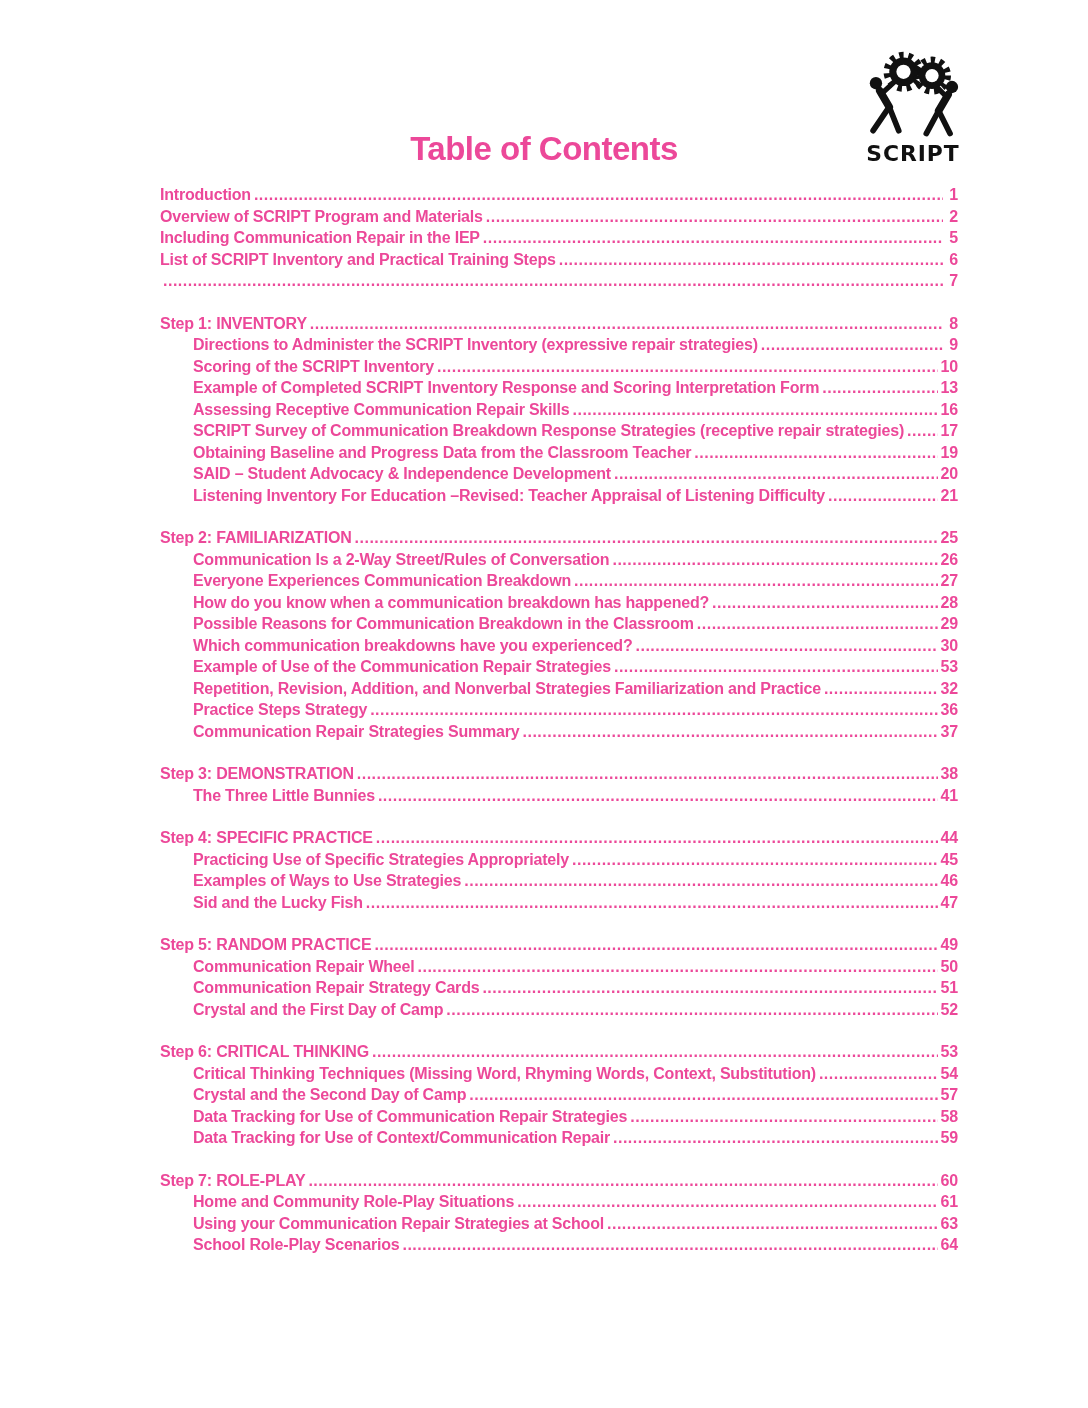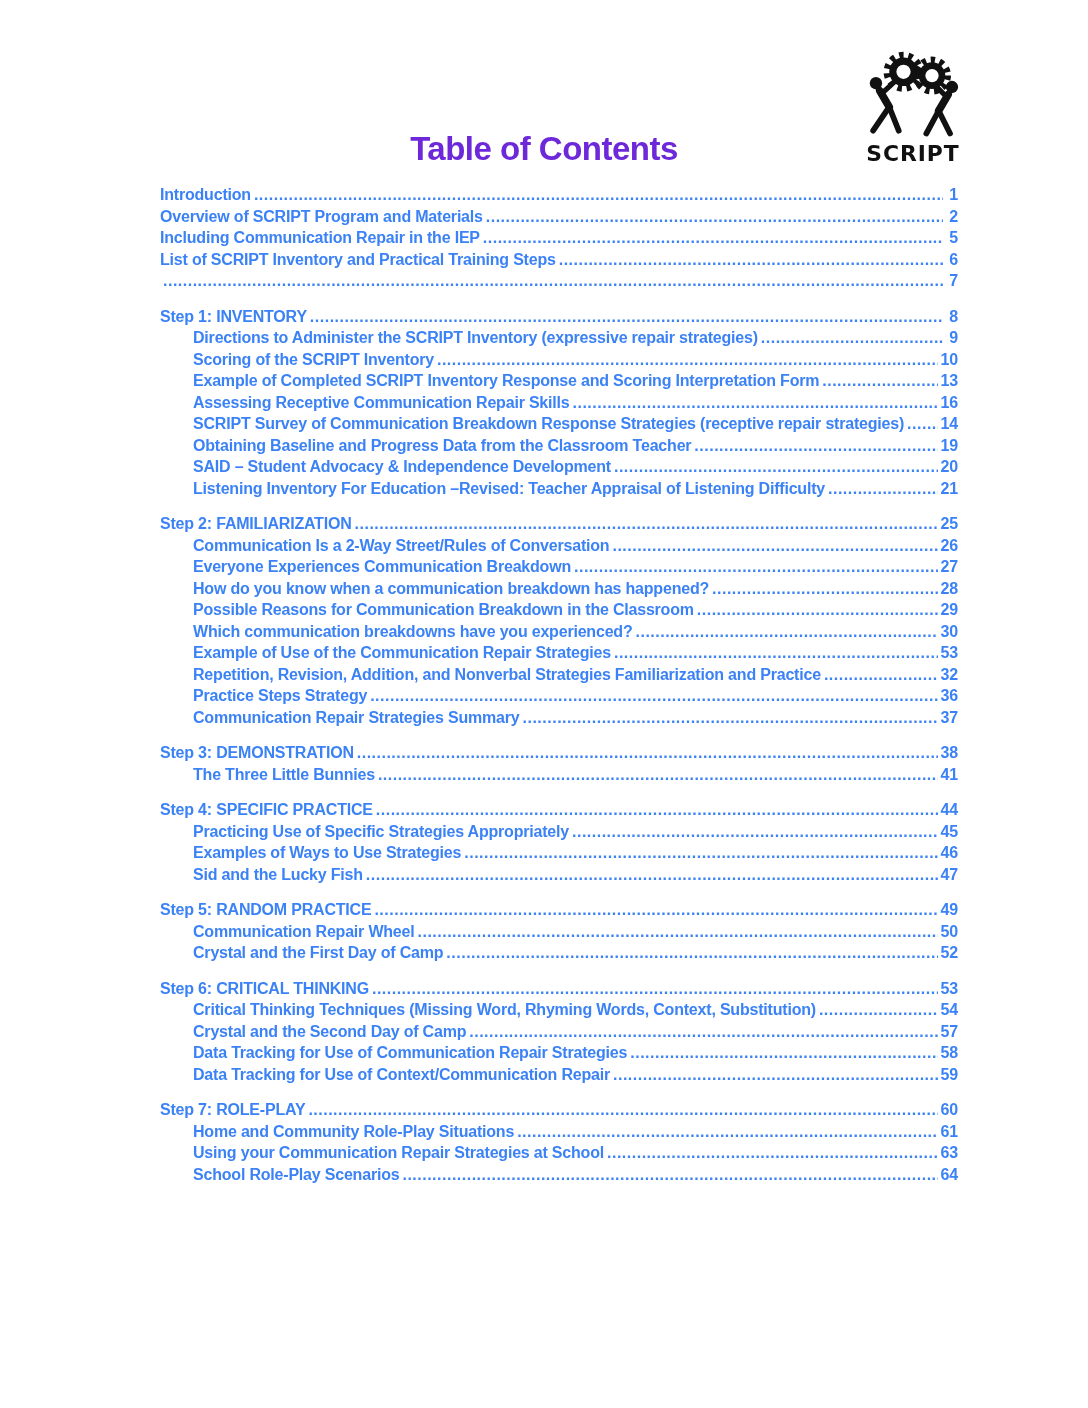--- a/index.html
+++ b/index.html
@@ -15,60 +15,60 @@
     background: #ffffff;
     overflow: hidden;
   }
   .doc-title {
     position: absolute;
     top: 130px; left: 0; width: 1088px;
     text-align: center;
     font-size: 33px;
     font-weight: bold;
     letter-spacing: -0.5px;
-    color: #6d28d9;
+    color: #ec4899;
   }
   .logo {
     position: absolute;
     top: 42px; right: 118px;
     width: 114px; height: 128px;
   }
   .toc {
     position: absolute;
     top: 184px; left: 160px;
     width: 798px;
   }
   .toc-row {
     display: flex;
     align-items: baseline;
     font-size: 16px;
     font-weight: bold;
     letter-spacing: -0.2px;
     line-height: 21.5px;
     white-space: nowrap;
-    color: #3b82f6;
+    color: #ec4899;
   }
   .toc-row.indent { padding-left: 33px; justify-content: flex-end; }
   .toc-title { flex: 0 0 auto; }
   .toc-dots {
     flex: 1 1 auto;
     min-width: 0;
     overflow: hidden;
     margin: 0 3px;
   }
   .toc-dots::after {
     content: "......................................................................................................................................................................................................................................................................";
     letter-spacing: 0.5px;
   }
   .toc-page {
     flex: 0 0 auto;
     min-width: 12px;
     text-align: right;
   }
-  .toc-section { margin-top: 14px; }
+  .toc-section { margin-top: 21px; }
 </style>
 </head>
 <body>
 
 <div class="page">
 
   <svg class="logo" viewBox="0 0 120 130" aria-hidden="true">
     <g>
 
       <circle cx="50" cy="29" r="17" fill="none" stroke="#111" stroke-width="8" stroke-dasharray="4.5 4.9"></circle>
@@ -145,21 +145,21 @@
           <span class="toc-page">13</span>
         </div>
         <div class="toc-row indent">
           <span class="toc-title">Assessing Receptive Communication Repair Skills</span>
           <span class="toc-dots"></span>
           <span class="toc-page">16</span>
         </div>
         <div class="toc-row indent">
           <span class="toc-title">SCRIPT Survey of Communication Breakdown Response Strategies (receptive repair strategies)</span>
           <span class="toc-dots"></span>
-          <span class="toc-page">14</span>
+          <span class="toc-page">17</span>
         </div>
         <div class="toc-row indent">
           <span class="toc-title">Obtaining Baseline and Progress Data from the Classroom Teacher</span>
           <span class="toc-dots"></span>
           <span class="toc-page">19</span>
         </div>
         <div class="toc-row indent">
           <span class="toc-title">SAID – Student Advocacy &amp; Independence Development</span>
           <span class="toc-dots"></span>
           <span class="toc-page">20</span>
@@ -261,20 +261,25 @@
           <span class="toc-title">Step 5: RANDOM PRACTICE</span>
           <span class="toc-dots"></span>
           <span class="toc-page">49</span>
         </div>
         <div class="toc-row indent">
           <span class="toc-title">Communication Repair Wheel</span>
           <span class="toc-dots"></span>
           <span class="toc-page">50</span>
         </div>
         <div class="toc-row indent">
+          <span class="toc-title">Communication Repair Strategy Cards</span>
+          <span class="toc-dots"></span>
+          <span class="toc-page">51</span>
+        </div>
+        <div class="toc-row indent">
           <span class="toc-title">Crystal and the First Day of Camp</span>
           <span class="toc-dots"></span>
           <span class="toc-page">52</span>
         </div>
       </div>
       <div class="toc-section">
         <div class="toc-row">
           <span class="toc-title">Step 6: CRITICAL THINKING</span>
           <span class="toc-dots"></span>
           <span class="toc-page">53</span>

